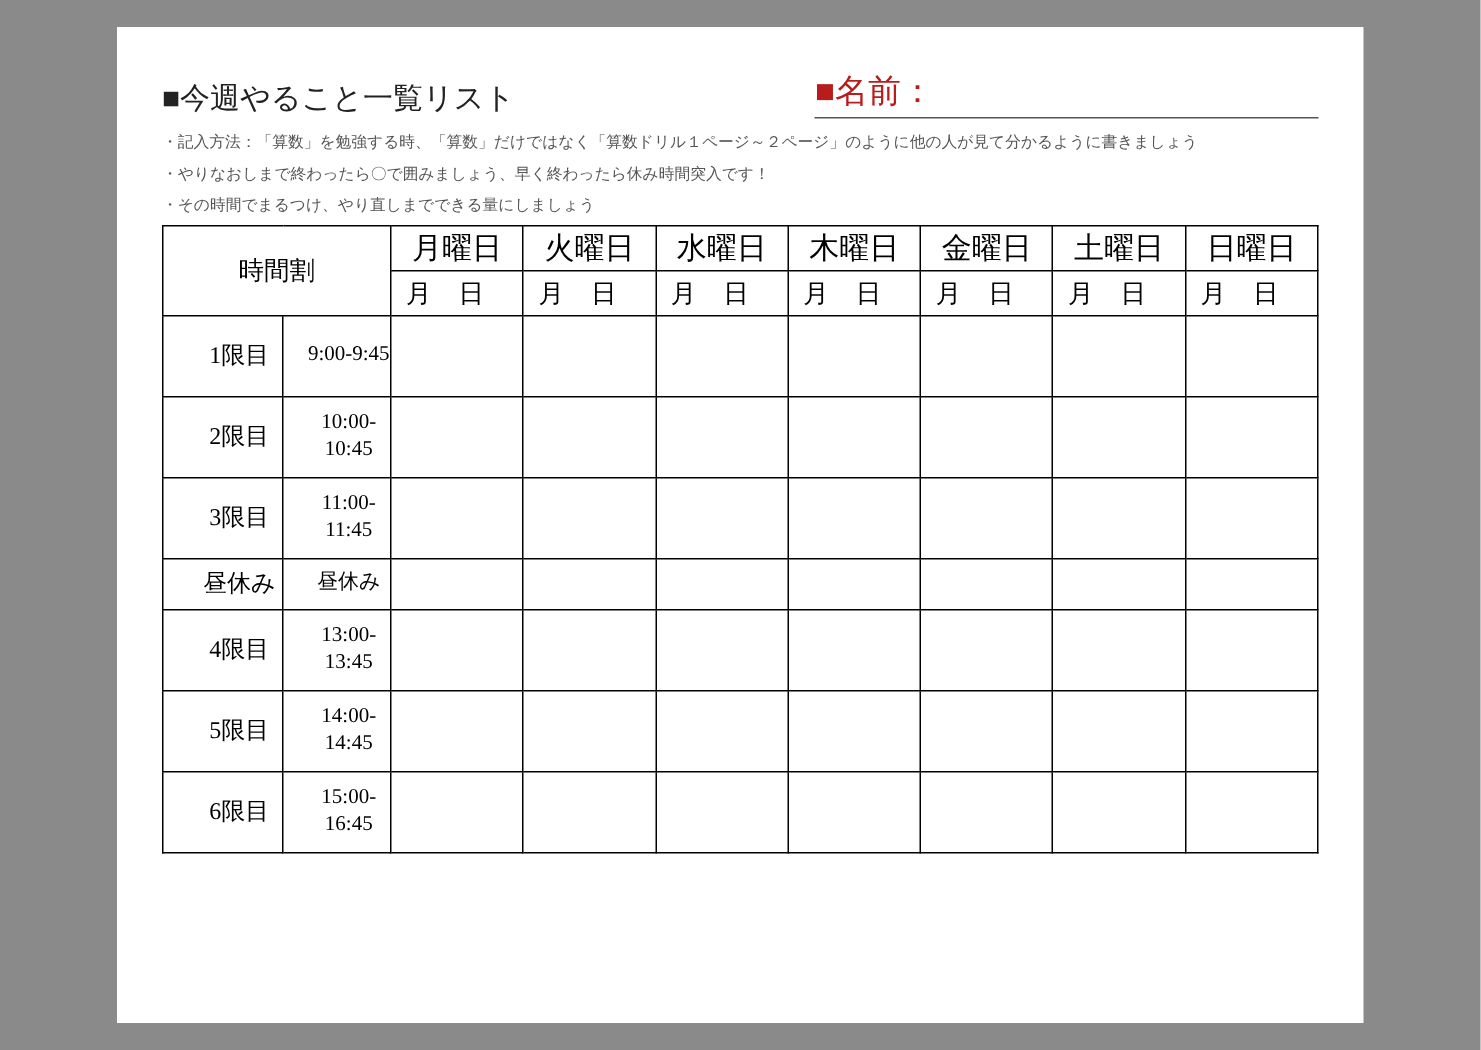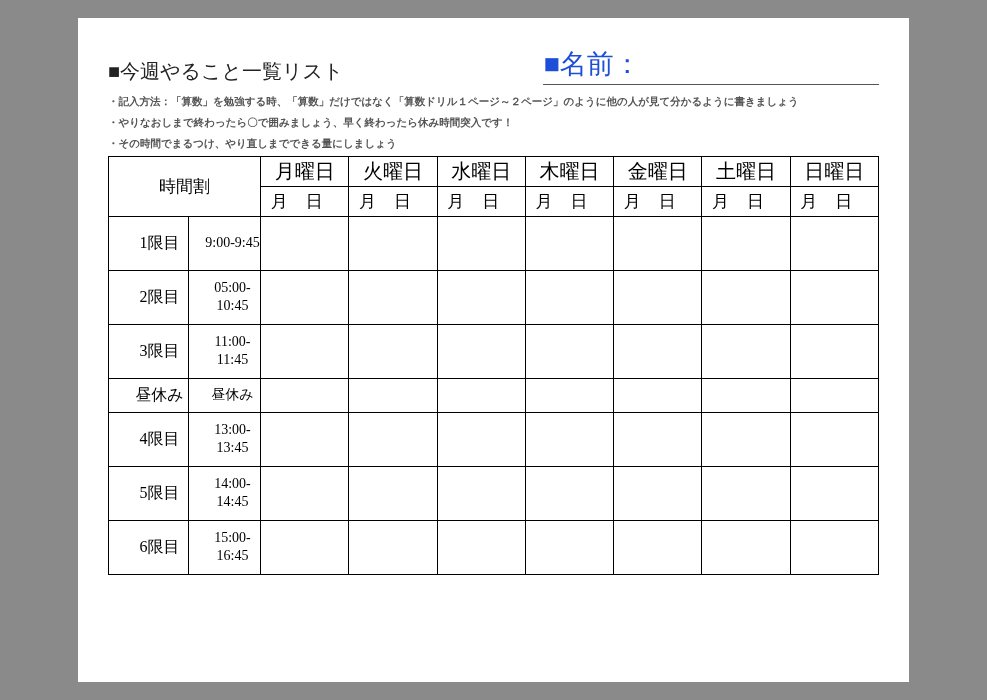--- a/index.html
+++ b/index.html
@@ -34,29 +34,28 @@
       font-size: 20px;
       color: #222;
     }
     .name-block {
       flex: 1;
       border-bottom: 1px solid #555;
       margin-left: 140px;
       padding-bottom: 2px;
     }
     .name-label {
-      font-size: 27px;
-      color: #1d4ed8;
+      font-size: 22px;
+      color: #b91c1c;
     }
     .notes {
       font-size: 10.5px;
       color: #555;
       line-height: 1.8;
       margin-bottom: 0;
-      font-weight: bold;
     }
     .notes div {
       margin-bottom: 2px;
     }
     table.schedule {
       border-collapse: collapse;
       width: 100%;
       table-layout: fixed;
     }
     table.schedule th, table.schedule td {
@@ -171,21 +170,21 @@
         <td class="data-cell"></td>
         <td class="data-cell"></td>
         <td class="data-cell"></td>
         <td class="data-cell"></td>
         <td class="data-cell"></td>
         <td class="data-cell"></td>
         <td class="data-cell"></td>
       </tr>
       <tr>
         <td class="period-cell">2限目</td>
-        <td class="time-cell">05:00-10:45</td>
+        <td class="time-cell">10:00-10:45</td>
         <td class="data-cell"></td>
         <td class="data-cell"></td>
         <td class="data-cell"></td>
         <td class="data-cell"></td>
         <td class="data-cell"></td>
         <td class="data-cell"></td>
         <td class="data-cell"></td>
       </tr>
       <tr>
         <td class="period-cell">3限目</td>

